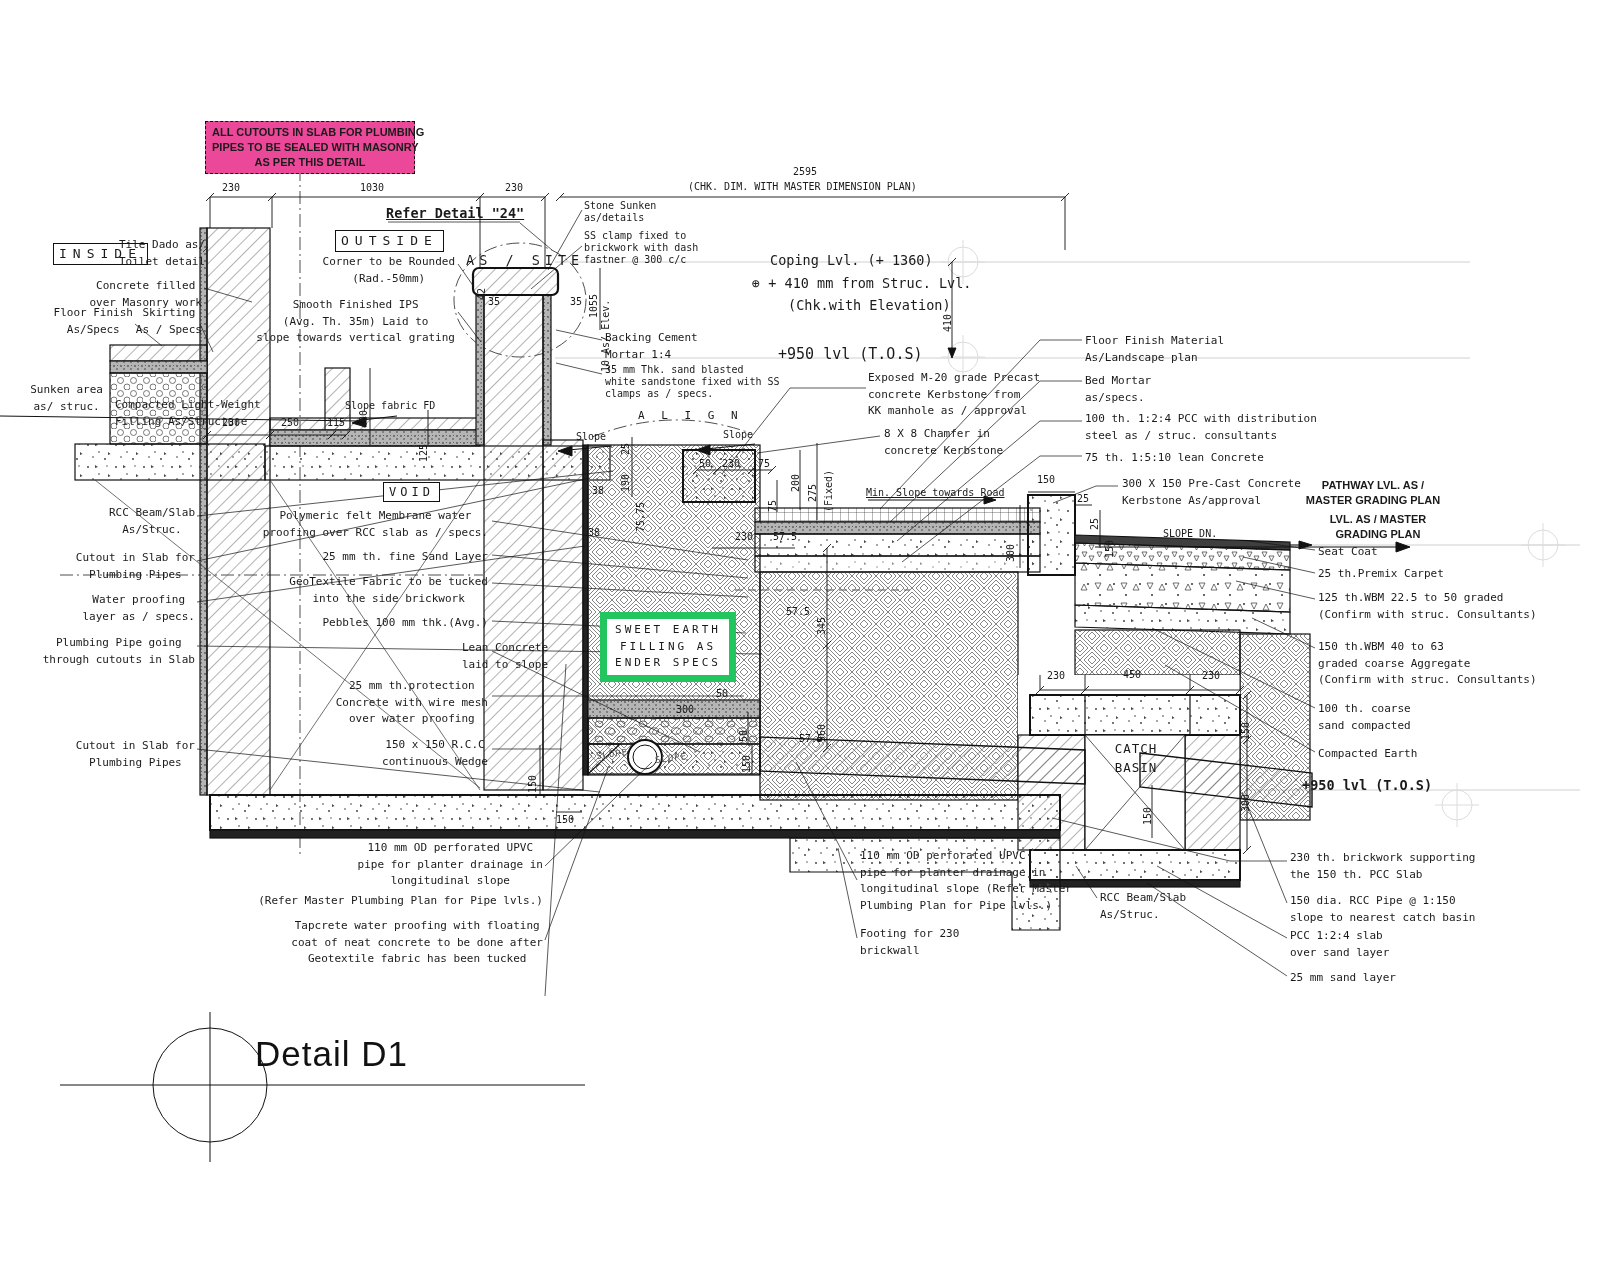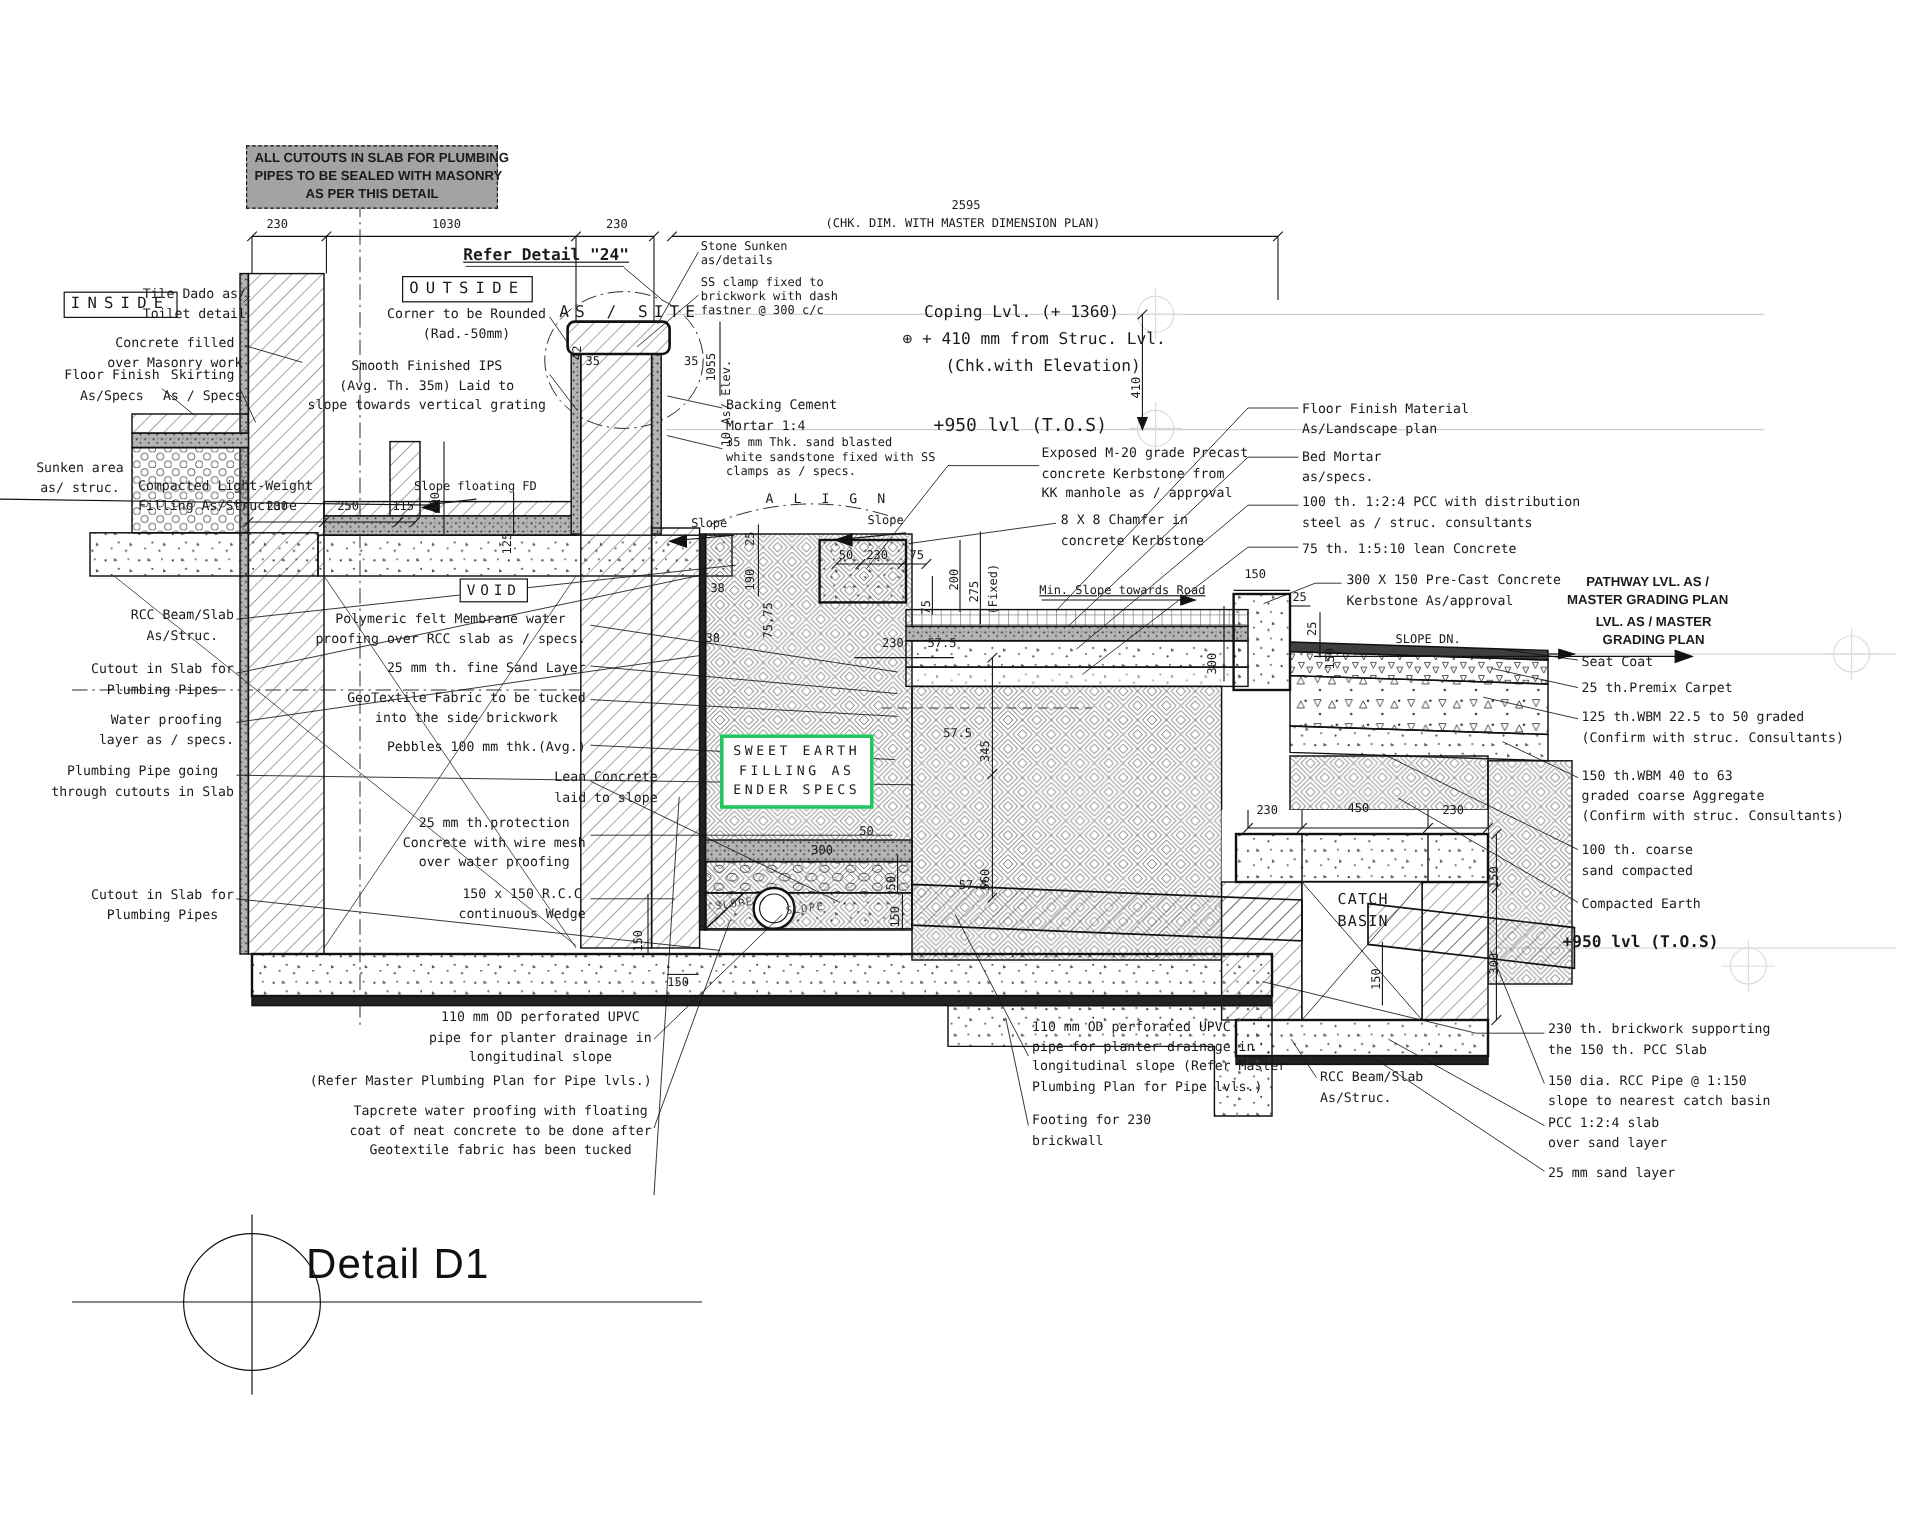--- a/index.html
+++ b/index.html
@@ -8,21 +8,21 @@
   svg.draw{position:absolute;left:0;top:0}
   .lbl{position:absolute;font-size:11px;line-height:1.5;white-space:pre;color:#1a1a1a}
   .r{text-align:center}
   .c{text-align:center}
   .sm{font-size:10px;line-height:1.2}
   .md{font-size:13.5px}
   .lg{font-size:15px}
   .rot{transform:rotate(-90deg);transform-origin:left top}
   .sl1{transform:rotate(-7deg);color:#555;font-size:9px;letter-spacing:1px}
   .boxed{border:1.5px solid #111;padding:0 5px;letter-spacing:6px;font-size:13px;background:#fff}
-  .noteb{border:1.2px dashed #111;padding:3px 6px;background:#a3a3a3}
+  .noteb{border:1.2px dashed #111;padding:3px 6px;background:#ec4899}
   .bcond{font-family:"Liberation Sans",sans-serif;font-weight:bold;font-size:11px;line-height:1.35;letter-spacing:0px}
   .ls3{letter-spacing:3px}
   .ls5{letter-spacing:5px}
   .und{text-decoration:underline}
   .title{font-family:"Liberation Sans",sans-serif;font-size:35px;color:#111;letter-spacing:1px}
 </style>
 </head>
 <body>
 
 <div class="sheet">
@@ -372,21 +372,21 @@
 <div class="lbl r" style="right:1112px;top:574px">GeoTextile Fabric to be tucked
 into the side brickwork</div>
 <div class="lbl r" style="right:1112px;top:615px">Pebbles 100 mm thk.(Avg.)</div>
 <div class="lbl r" style="right:1052px;top:640px">Lean Concrete
 laid to slope</div>
 <div class="lbl r" style="right:1112px;top:678px">25 mm th.protection
 Concrete with wire mesh
 over water proofing</div>
 <div class="lbl r" style="right:1112px;top:737px">150 x 150 R.C.C
 continuous Wedge</div>
-<div class="lbl c ls3" style="left:600px;top:612px;width:118px;background:#fff;border:3px solid #22c55e;padding:3px 2px;font-size:11px">SWEET EARTH
+<div class="lbl c ls3" style="left:600px;top:612px;width:118px;background:#fff;border:7px solid #22c55e;padding:3px 2px;font-size:11px">SWEET EARTH
 FILLING AS
 ENDER SPECS</div>
 
 <div class="lbl sm" style="left:584px;top:200px">Stone Sunken
 as/details</div>
 <div class="lbl sm" style="left:584px;top:230px">SS clamp fixed to
 brickwork with dash
 fastner @ 300 c/c</div>
 <div class="lbl" style="left:605px;top:330px">Backing Cement
 Mortar 1:4</div>
@@ -401,21 +401,21 @@
 <div class="lbl" style="left:868px;top:370px">Exposed M-20 grade Precast
 concrete Kerbstone from
 KK manhole as / approval</div>
 <div class="lbl" style="left:884px;top:426px">8 X 8 Chamfer in
 concrete Kerbstone</div>
 <div class="lbl sm und" style="left:866px;top:487px">Min. Slope towards Road</div>
 
 <div class="lbl ls5" style="left:638px;top:408px">A L I G N</div>
 <div class="lbl sm" style="left:576px;top:431px">Slope</div>
 <div class="lbl sm" style="left:723px;top:429px">Slope</div>
-<div class="lbl sm" style="left:345px;top:400px">Slope floating FD</div>
+<div class="lbl sm" style="left:345px;top:400px">Slope fabric FD</div>
 <div class="lbl sl1" style="left:596px;top:748px">SLOPE</div>
 <div class="lbl sl1" style="left:655px;top:752px">SLOPE</div>
 <div class="lbl sm" style="left:1163px;top:528px">SLOPE DN.</div>
 
 <div class="lbl" style="left:1085px;top:333px">Floor Finish Material
 As/Landscape plan</div>
 <div class="lbl" style="left:1085px;top:373px">Bed Mortar
 as/specs.</div>
 <div class="lbl" style="left:1085px;top:411px">100 th. 1:2:4 PCC with distribution
 steel as / struc. consultants</div>

